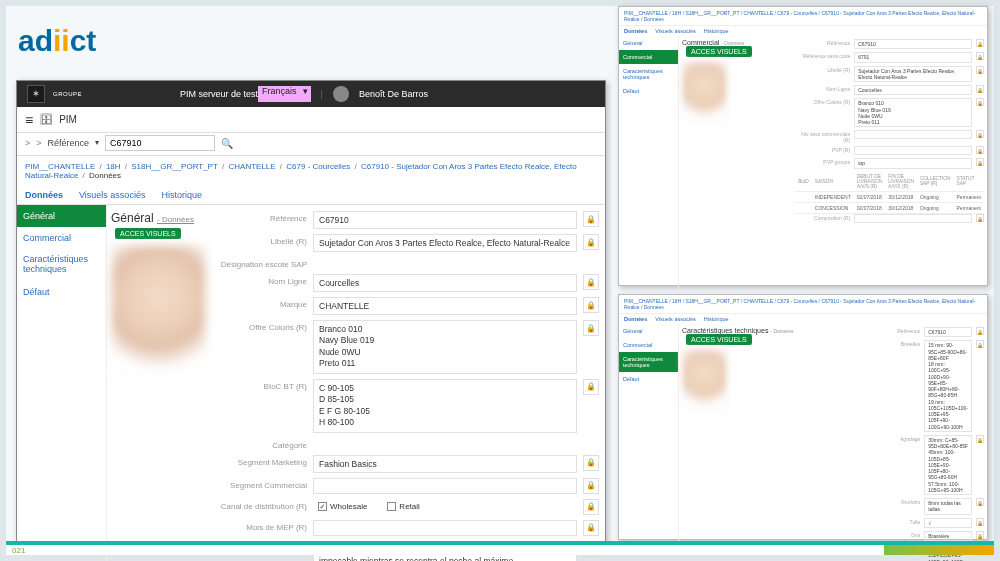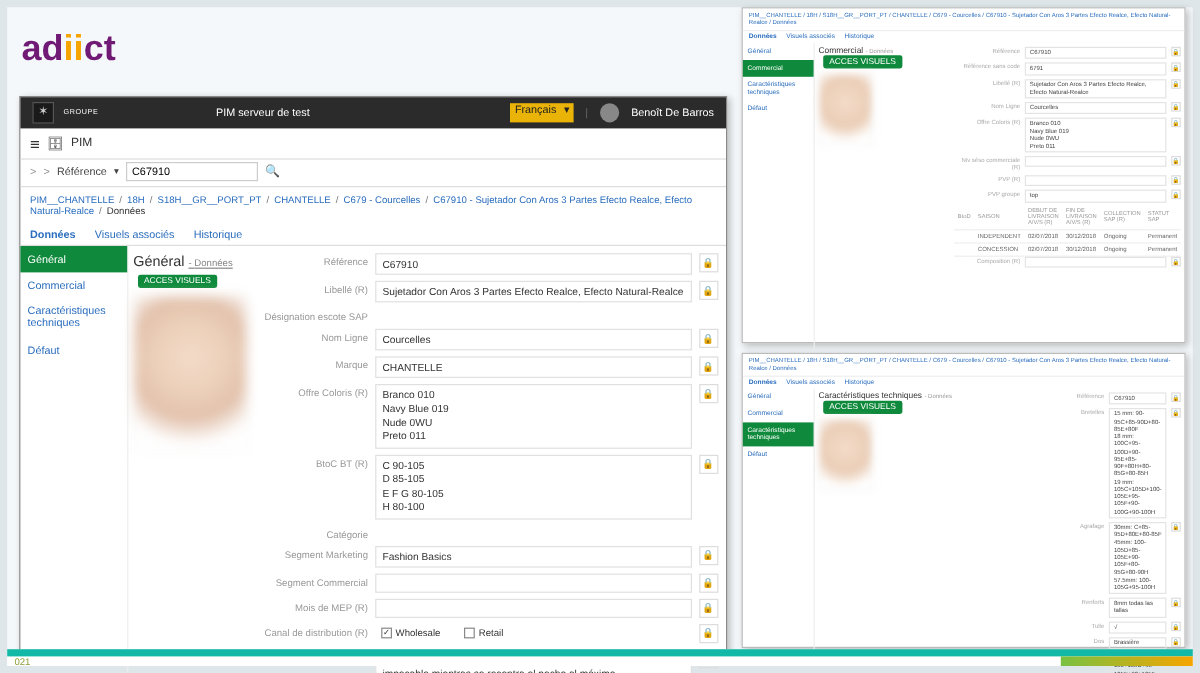--- a/index.html
+++ b/index.html
@@ -1,30 +1,30 @@
 <!DOCTYPE html>
 <html><head>
 <meta charset="utf-8">
 <style>
   * { box-sizing: border-box; margin: 0; padding: 0; }
   body { font-family: Arial, Helvetica, sans-serif; font-size: 10px; background: #e9eef1; width: 1000px; height: 561px; overflow: hidden; position: relative; }
   .canvas { width: 1000px; height: 561px; background: #f5f8fa; border: 6px solid #dfe6ea; position: relative; }
 
   .logo { position: absolute; top: 18px; left: 12px; font-size: 30px; font-weight: 700; }
-  .logo .a1 { color: #701a75; }
+  .logo .a1 { color: #0369a1; }
   .logo .a2 { color: #f6a500; }
 
   
   .main-win { position: absolute; top: 74px; left: 10px; width: 590px; height: 466px; background: #fff; border: 1px solid #888; box-shadow: 2px 2px 6px rgba(0,0,0,.25); }
-  .main-topbar { height: 26px; background: #2b2b2b; color: #fff; display: flex; align-items: center; padding: 12px 10px; justify-content: space-between; }
+  .main-topbar { height: 26px; background: #2b2b2b; color: #fff; display: flex; align-items: center; padding: 12px 10px; justify-content: flex-start; }
   .tb-left { display:flex; align-items:center; gap:8px; font-size:9px; }
   .tb-brand { width:18px; height:18px; background:#1a1a1a; border:1px solid #555; display:inline-block; position:relative; }
   .tb-brand::after{content:"✶"; position:absolute; inset:0; text-align:center; line-height:16px; color:#ccc; font-size:10px;}
   .tb-right { display:flex; align-items:center; gap:10px; font-size:9px; }
-  .lang-select { background:#eab308; color:#222; height:16px; font-size:9px; padding:0 14px 0 4px; position:relative;margin-left:16px; }
+  .lang-select { background:#f0abfc; color:#222; height:16px; font-size:9px; padding:0 14px 0 4px; position:relative; }
   .lang-select::after{content:"▾"; position:absolute; right:3px; color:#222;}
   .avatar {width:16px;height:16px;border-radius:50%;background:#888;display:inline-block;}
   .main-toolbar { height:26px; border-bottom:1px solid #ddd; display:flex; align-items:center; gap:6px; padding: 0 8px; color:#333; }
   .hamburger::before{content:"≡"; font-size:14px; color:#333;}
   .briefcase::before{content:"🗄"; font-size:11px;}
   .crumb-arrow{ color:#888; }
   .ref-select { font-size:9px; color:#444; position:relative; padding-right:10px;}
   .ref-select::after{content:"▾"; position:absolute; right:0; font-size:8px;}
   .ref-input { height:16px; width:110px; border:1px solid #ccc; font-size:9px; padding:1px 4px; }
   .search-icon::before{content:"🔍"; font-size:10px; color:#555;}
@@ -80,21 +80,21 @@
   .mrow .ml { width:55px; text-align:right; color:#aaa; font-size:5px; padding-top:1px; }
   .mrow .mv { flex:1; border:1px solid #e4e4e4; padding:1px 3px; font-size:5px; min-height:9px; color:#444; line-height:1.25; }
   .mrow .mlock { width:8px;height:8px;border:1px solid #ddd; font-size:5px; text-align:center; line-height:8px; }
   .mrow .mlock::before{content:"🔒"; font-size:5px;}
 
   .table { width:100%; margin-top:3px; font-size:5px; border-collapse:collapse; }
   .table th,.table td{ padding:2px 3px; border-bottom:1px solid #eee; text-align:left; color:#666; }
   .table th{ color:#999; font-weight:normal; font-size:4.8px; }
 
   
-  .footer { position:absolute; bottom:0; left:0; right:0; height:14px; background:#fff; border-top:6px solid #14b8a6; display:flex; align-items:flex-start; font-size:8px; color:#7fa; padding-left:6px; }
+  .footer { position:absolute; bottom:0; left:0; right:0; height:14px; background:#fff; border-top:4px solid #14b8a6; display:flex; align-items:flex-end; font-size:8px; color:#7fa; padding-left:6px; }
   .footer::after{content:""; position:absolute; right:0; top:0; bottom:0; width:110px; background:linear-gradient(90deg,#79c142,#f6a500);}
   .page-num{color:#8aa03a;}
 
   .fields::-webkit-scrollbar{width:6px;} .fields::-webkit-scrollbar-thumb{background:#ccc;}
 </style>
 </head>
 <body>
 
 <div class="canvas">
   <div class="logo">
@@ -191,40 +191,40 @@
             <div class="row">
               <div class="label">Catégorie</div>
             </div>
             <div class="row">
               <div class="label">Segment Marketing</div>
               <div class="value">Fashion Basics</div>
               <div class="lockbox"></div>
             </div>
             <div class="row">
               <div class="label">Segment Commercial</div>
-              <div class="value"></div>
-              <div class="lockbox"></div>
-            </div>
-            <div class="row">
-              <div class="label">Mois de MEP (R)</div>
               <div class="value"></div>
               <div class="lockbox"></div>
             </div>
             <div class="row">
               <div class="label">Canal de distribution (R)</div>
               <div class="value" style="border: none; display: flex;">
                 <span class="checkbox">
                   <span class="box checked"></span>
                   <span>Wholesale</span>
                 </span>
                 <span class="checkbox">
                   <span class="box"></span>
                   <span>Retail</span>
                 </span>
               </div>
+              <div class="lockbox"></div>
+            </div>
+            <div class="row">
+              <div class="label">Mois de MEP (R)</div>
+              <div class="value"></div>
               <div class="lockbox"></div>
             </div>
             <div class="row">
               <div class="label">Descriptif BtoC (R)</div>
               <div class="value multiline">La asociación de un escote realzado y sexy y de una sujeción impecable mientras se recentra el pecho al máximo.<br>La feminidad del acabado encaje sobre el escote y en la espalda.<br>Creación francesa.</div>
               <div class="lockbox"></div>
             </div>
           </div>
       </div>
     </div>

